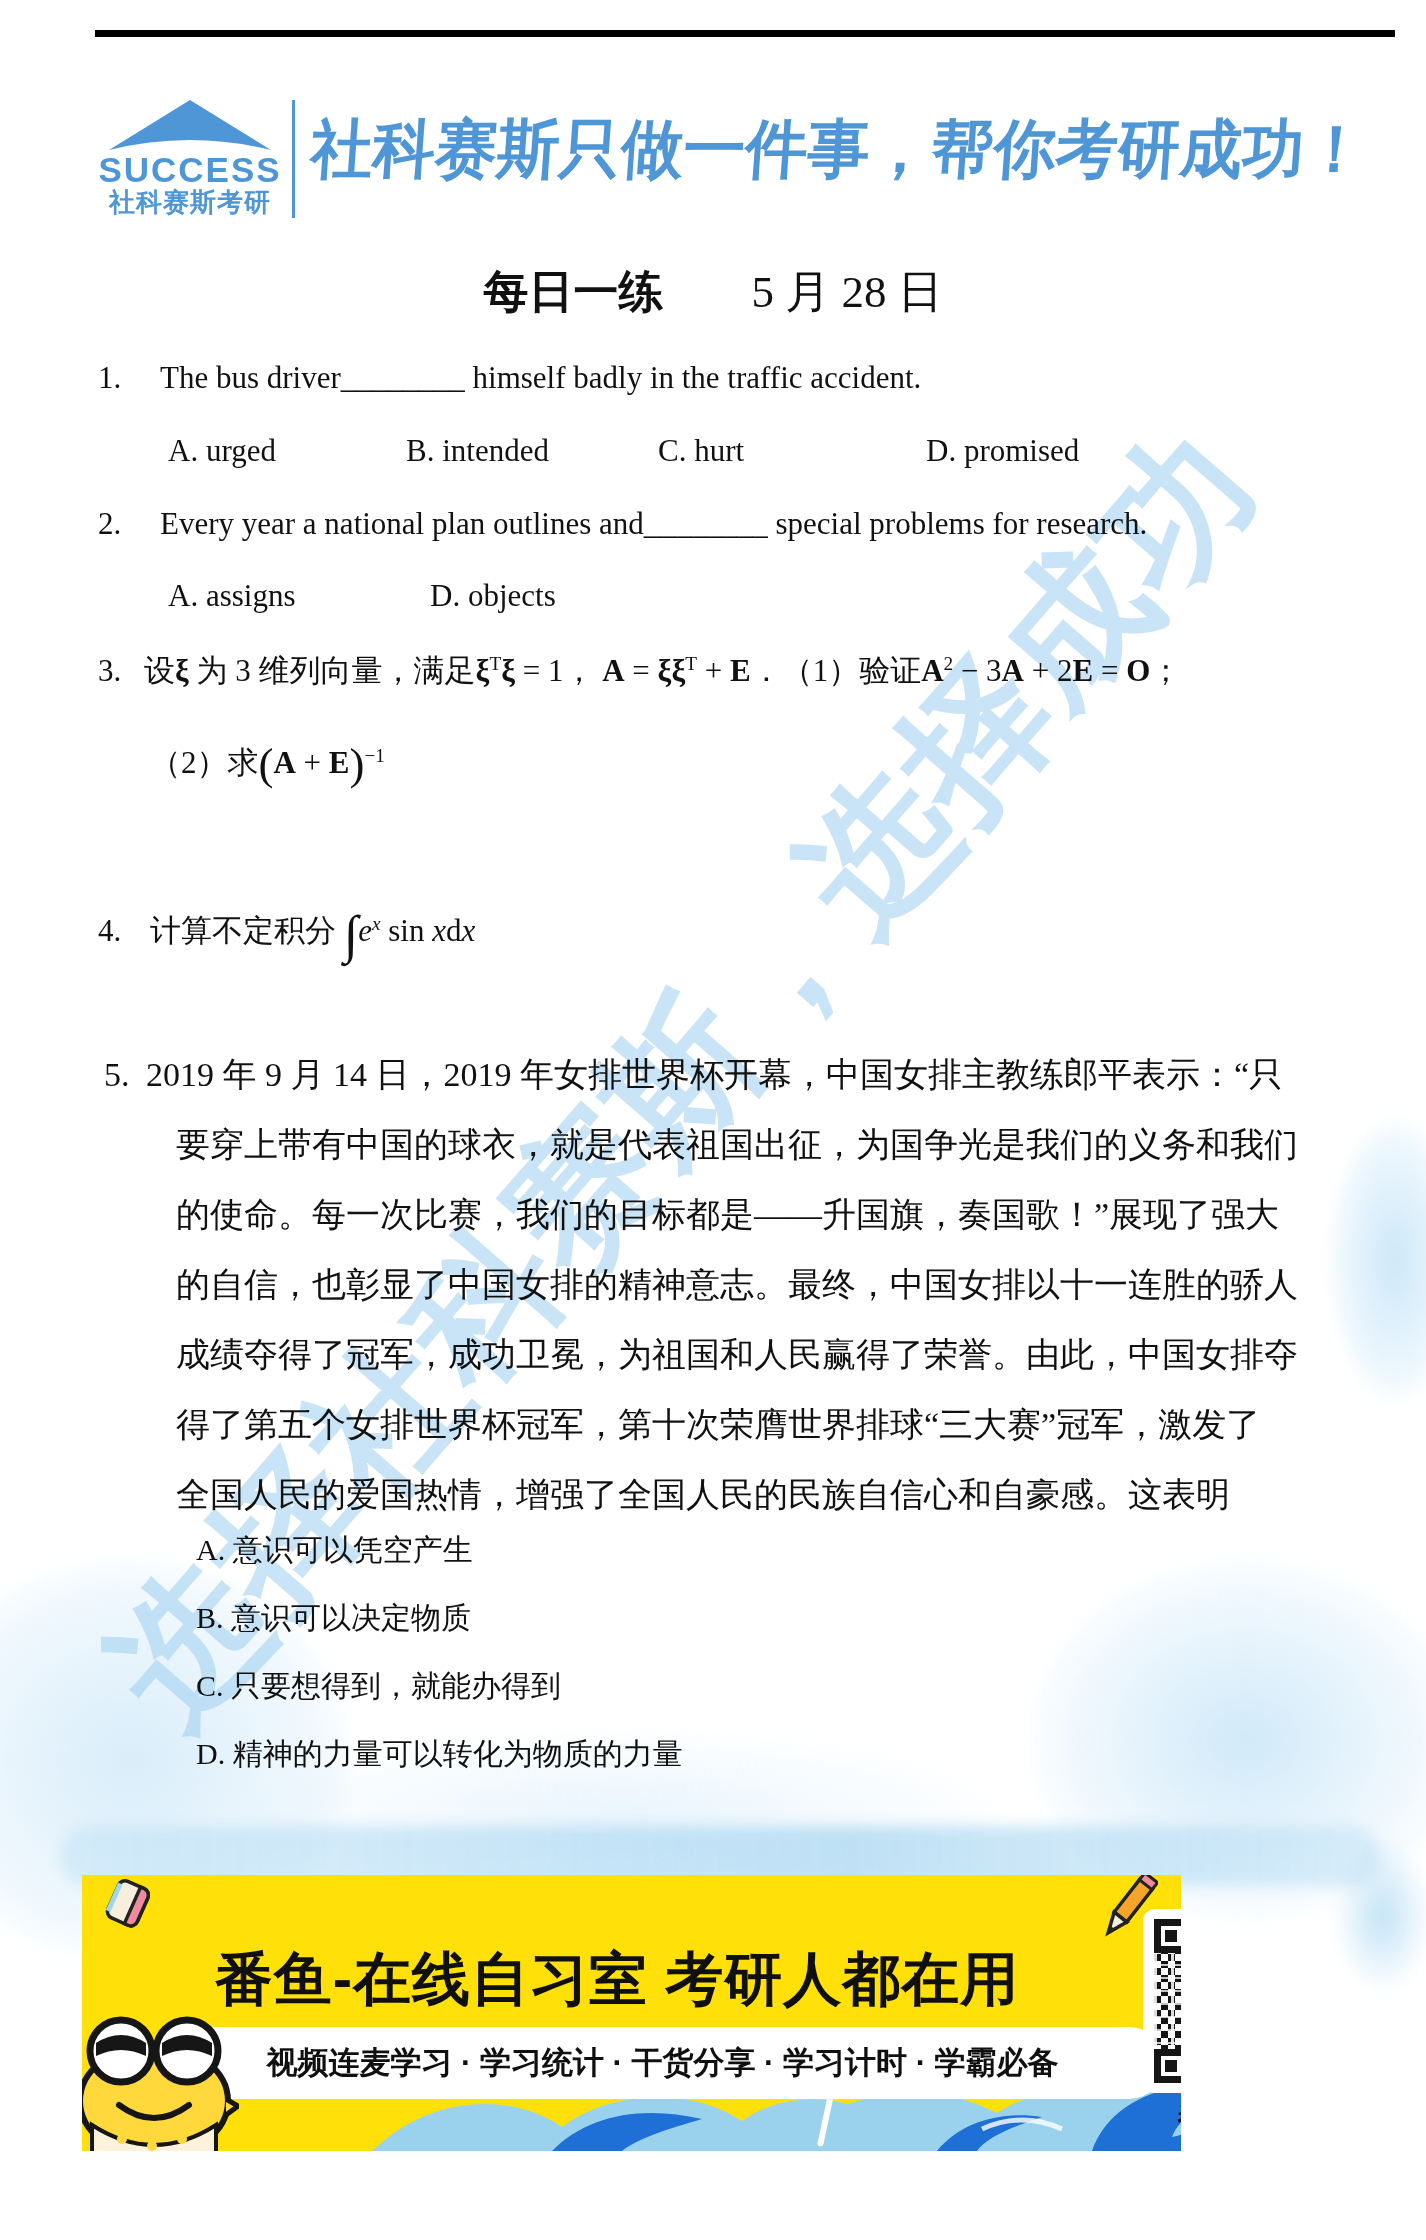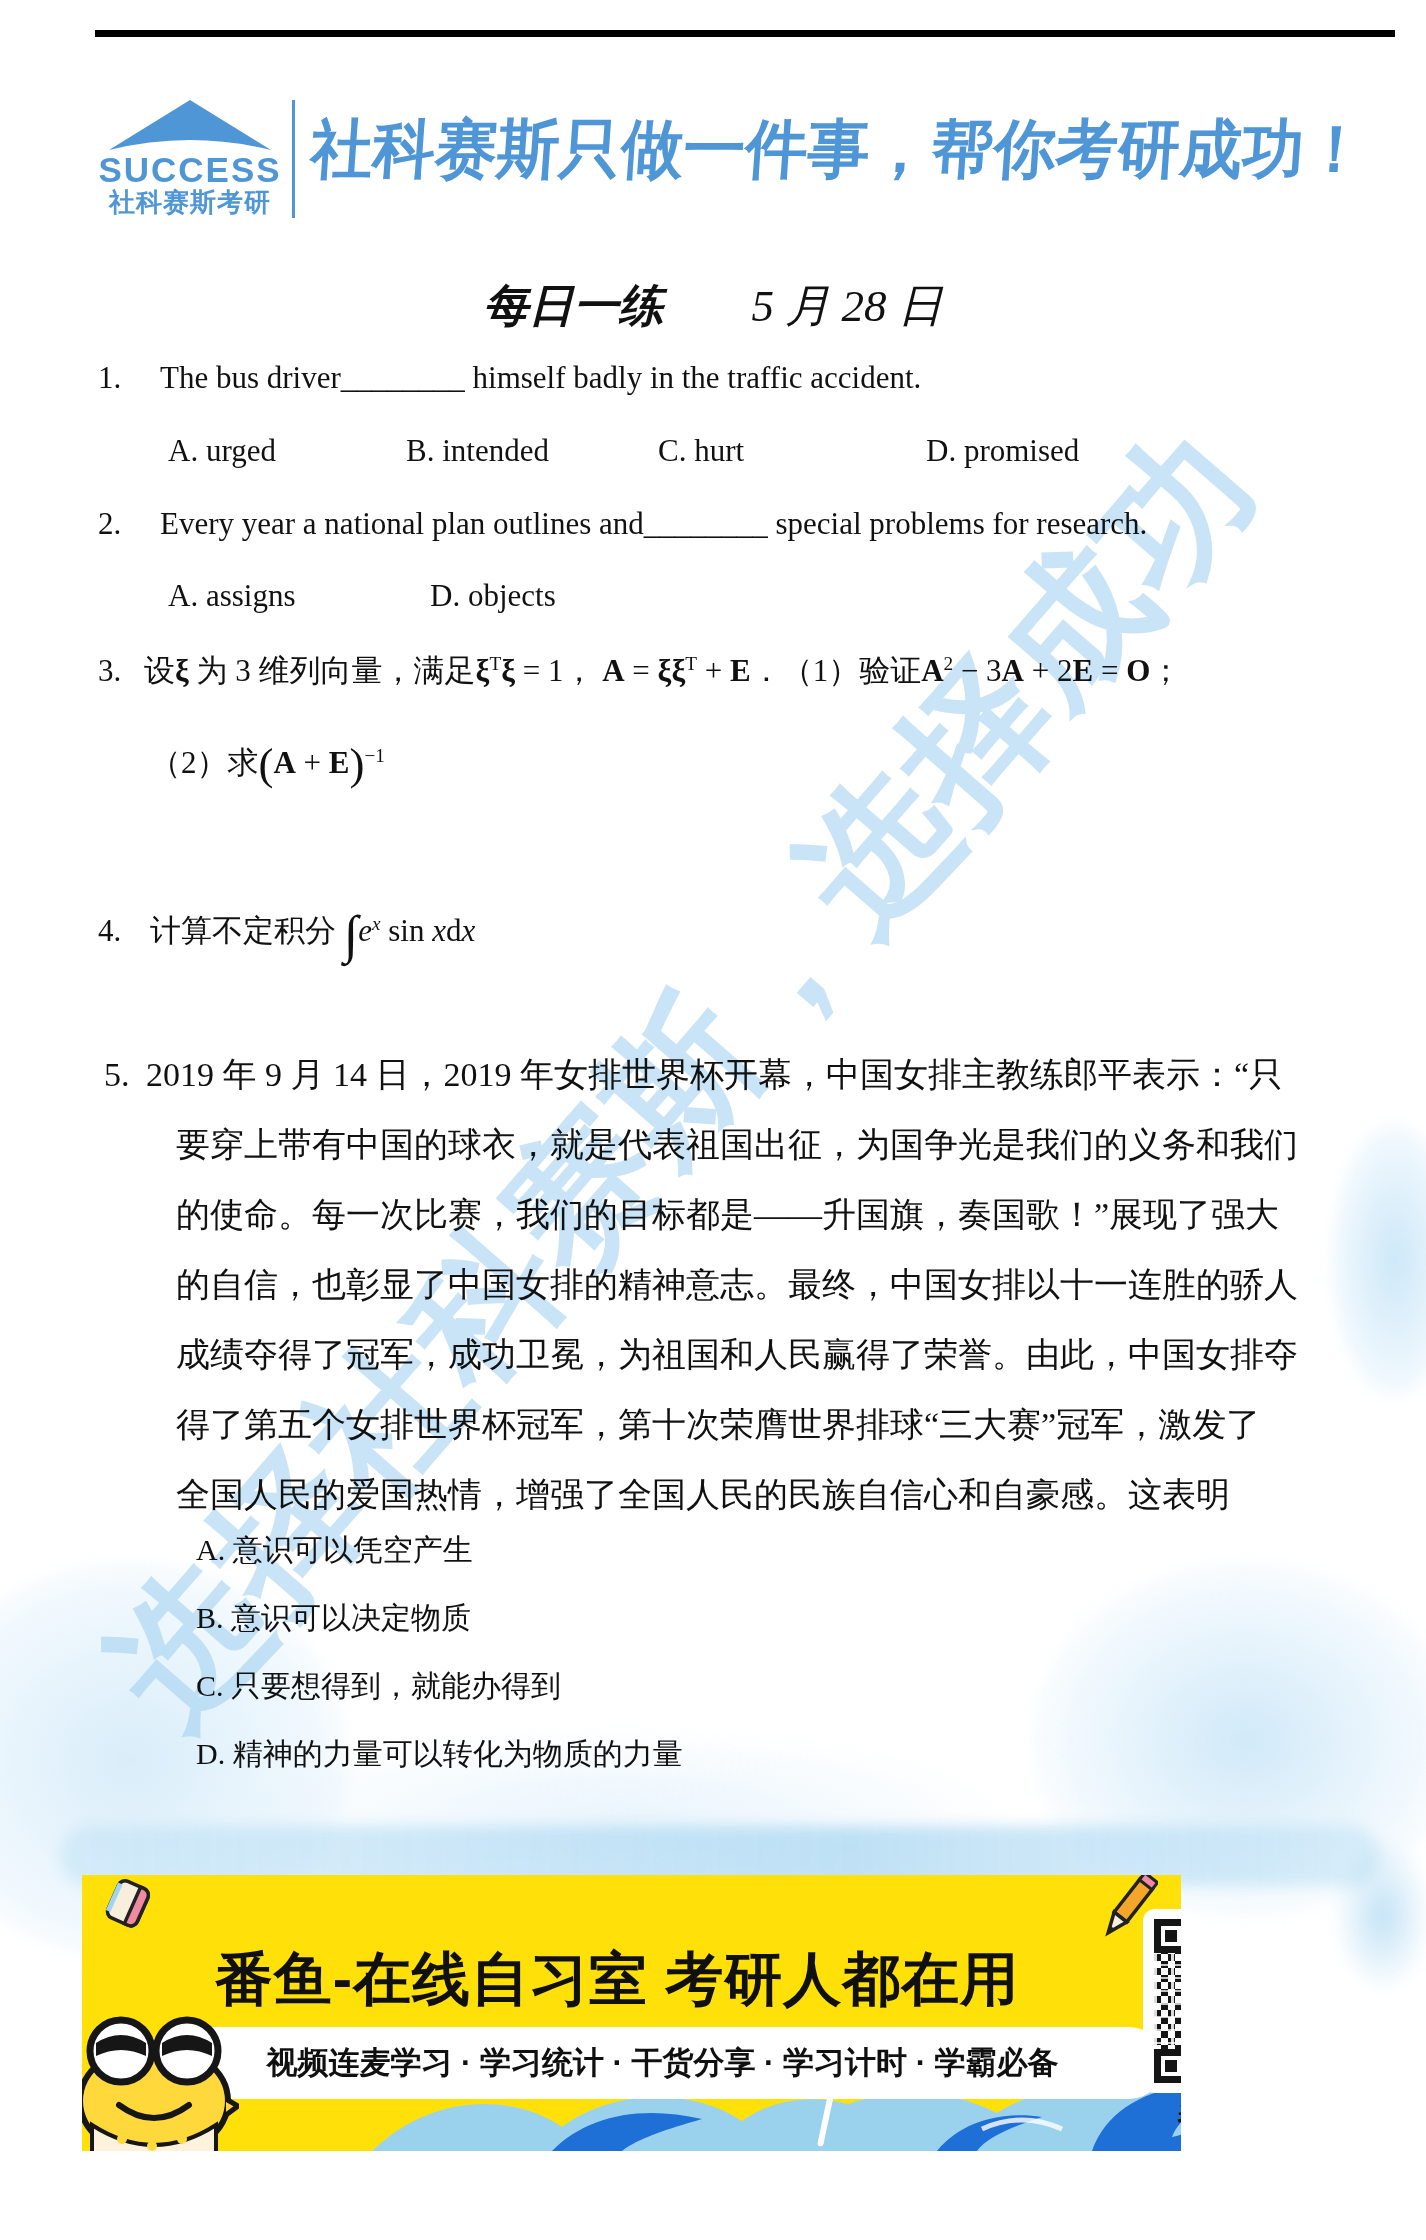--- a/index.html
+++ b/index.html
@@ -13,21 +13,21 @@
   .logo .brand{font-family:"Liberation Sans",sans-serif;font-weight:700;font-size:35px;
                color:#4e96d6;letter-spacing:2px;line-height:1.0;margin-top:-6px;}
   .logo .sub{font-family:"Liberation Sans",sans-serif;font-weight:700;font-size:26px;
              color:#4e96d6;letter-spacing:1px;line-height:1.2;}
   .logo-sep{left:292px;top:100px;width:3px;height:118px;background:#4e96d6;z-index:2;}
   .slogan{left:308px;top:106px;font-family:"Liberation Sans",sans-serif;font-weight:900;
           font-size:64px;color:#4e96d6;white-space:nowrap;z-index:2;
           transform:skewX(-4deg) scaleX(.97);transform-origin:left bottom;}
 
   
-  .doc-title{left:0;top:276px;width:1426px;text-align:center;z-index:2;font-style:italic;}
+  .doc-title{left:0;top:262px;width:1426px;text-align:center;z-index:2;}
   .doc-title .t1{font-family:"Liberation Sans",sans-serif;font-weight:900;font-size:45px;}
   .doc-title .t2{font-family:"Liberation Serif",serif;font-size:45px;margin-left:88px;}
 
   
   .q{left:98px;width:1260px;font-size:31px;z-index:2;}
   .qnum{display:inline-block;width:62px;}
   .q1{top:360px;} .q2{top:506px;}
   .q3{top:650px;font-size:31px;}
   .q3 .qnum{width:46px;}
   .q3b{left:150px;top:742px;font-size:31px;z-index:2;}

